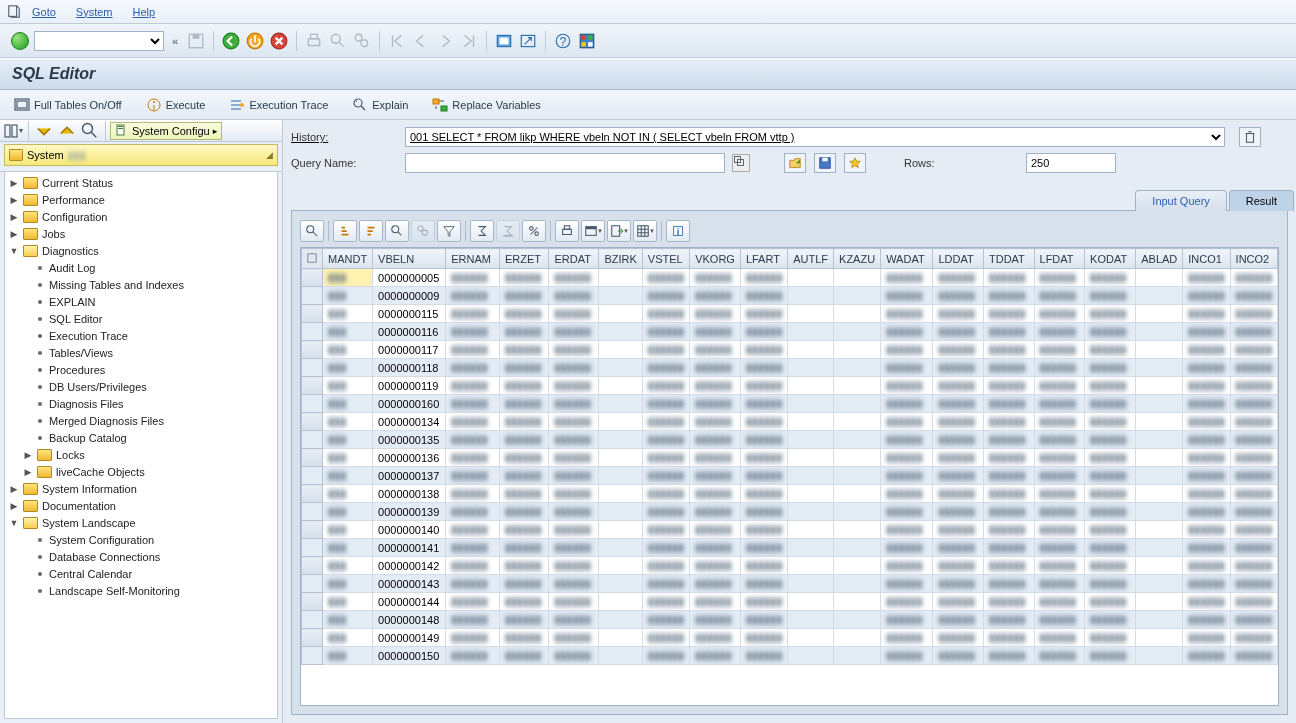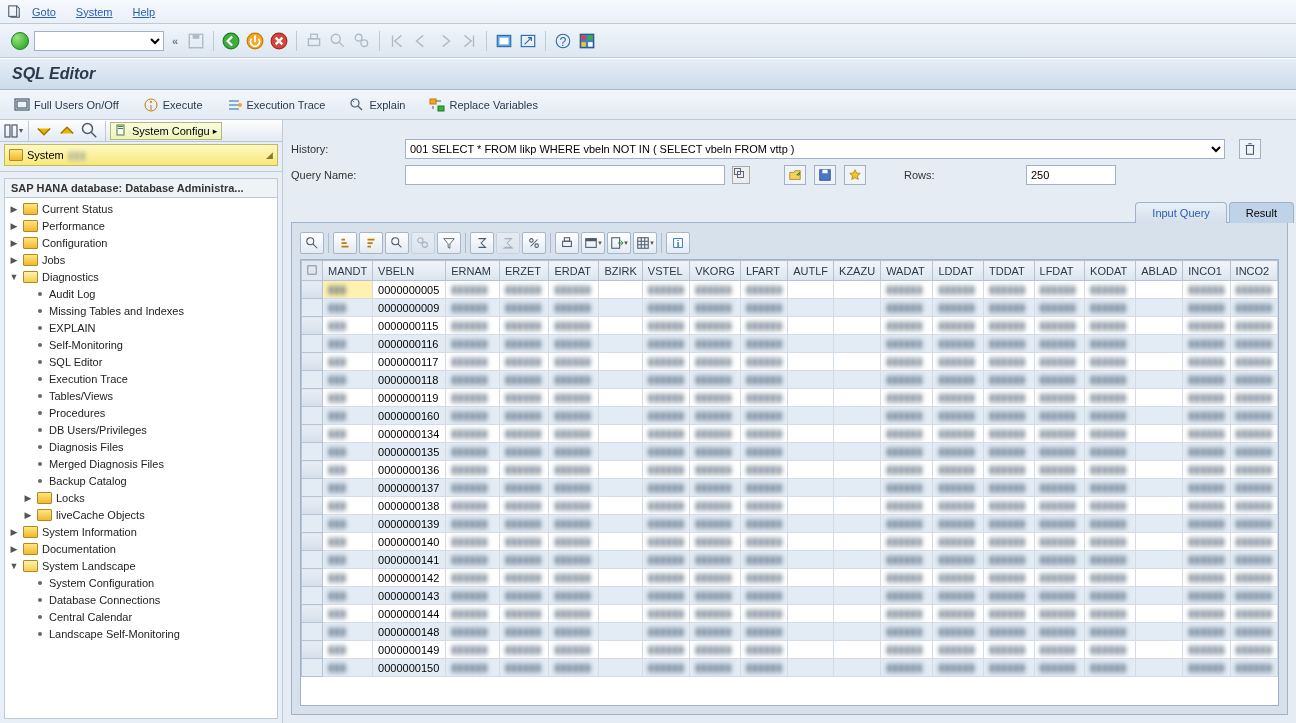--- a/index.html
+++ b/index.html
@@ -219,21 +219,21 @@
 </div>
 
 <div class="app-toolbar">
   <span class="app-btn">
     <span class="ic">
         <svg viewBox="0 0 16 16">
           <rect x="1" y="2" width="14" height="11" class="stroke"></rect>
           <rect x="3" y="4" width="10" height="7" class="stroke"></rect>
         </svg>
       </span>
-    <span>Full Users On/Off</span>
+    <span>Full Tables On/Off</span>
   </span>
   <span class="app-btn">
     <span class="ic">
         <svg viewBox="0 0 16 16">
           <circle cx="8" cy="8" r="6" fill="none" stroke="#c47a00"></circle>
           <circle cx="8" cy="5" r="1" fill="#c47a00"></circle>
           <path d="M8 8v5" stroke="#c47a00"></path>
         </svg>
       </span>
     <span>Execute</span>
@@ -308,21 +308,20 @@
         <span style="font-size:9px;">▸</span>
       </span>
     </div>
     <div class="side-breadcrumb">
       <span class="fold"></span>
       <span>System</span>
       <span class="pale-blur">▮▮▮</span>
       <span style="margin-left:auto;font-size:9px;color:#8a7a30;">◢</span>
     </div>
     <div style="height:6px; border-bottom:1px solid #c0c9d4;"></div>
-    <div class="side-header">SAP HANA database: Database Administra...</div>
     <div class="tree" id="tree">
         <div class="tree-row ind0">
           <span class="tw">▶</span>
           <span class="fold"></span>
           <span class="lbl">Current Status</span>
         </div>
         <div class="tree-row ind0">
           <span class="tw">▶</span>
           <span class="fold"></span>
           <span class="lbl">Performance</span>
@@ -353,25 +352,20 @@
           <span class="lbl">Missing Tables and Indexes</span>
         </div>
         <div class="tree-row ind1">
           <span class="tw"></span>
           <span class="dot"></span>
           <span class="lbl">EXPLAIN</span>
         </div>
         <div class="tree-row ind1">
           <span class="tw"></span>
           <span class="dot"></span>
-          <span class="lbl">Self-Monitoring</span>
-        </div>
-        <div class="tree-row ind1">
-          <span class="tw"></span>
-          <span class="dot"></span>
           <span class="lbl">SQL Editor</span>
         </div>
         <div class="tree-row ind1">
           <span class="tw"></span>
           <span class="dot"></span>
           <span class="lbl">Execution Trace</span>
         </div>
         <div class="tree-row ind1">
           <span class="tw"></span>
           <span class="dot"></span>
@@ -444,21 +438,21 @@
         </div>
         <div class="tree-row ind1">
           <span class="tw"></span>
           <span class="dot"></span>
           <span class="lbl">Landscape Self-Monitoring</span>
         </div>
       </div>
   </div>
 
   <div class="content">
-    <div class="form-row" style="margin-top:16px;">
+    <div class="form-row" style="margin-top:4px;text-decoration:underline;">
       <label>History:</label>
       <select class="long-input">
         <option>001 SELECT * FROM likp WHERE vbeln NOT IN ( SELECT vbeln FROM vttp )</option>
       </select>
       <span class="hist-del">
         <svg viewBox="0 0 16 16" width="14" height="14">
             <rect x="4" y="4" width="8" height="10" class="stroke"></rect>
             <path d="M3 4h10 M6 2h4" class="stroke"></path>
           </svg>
       </span>

